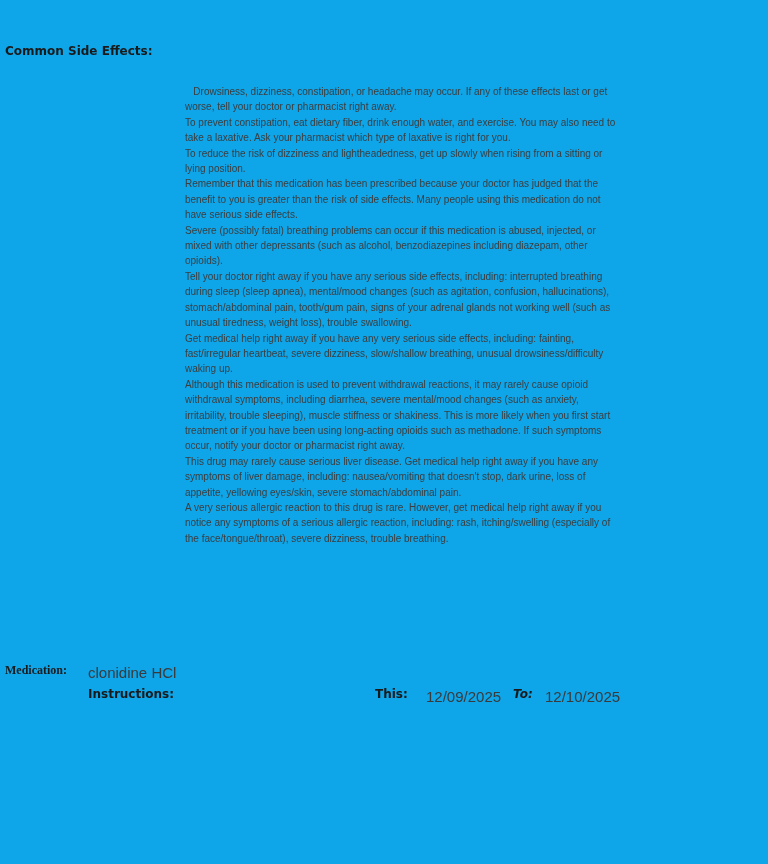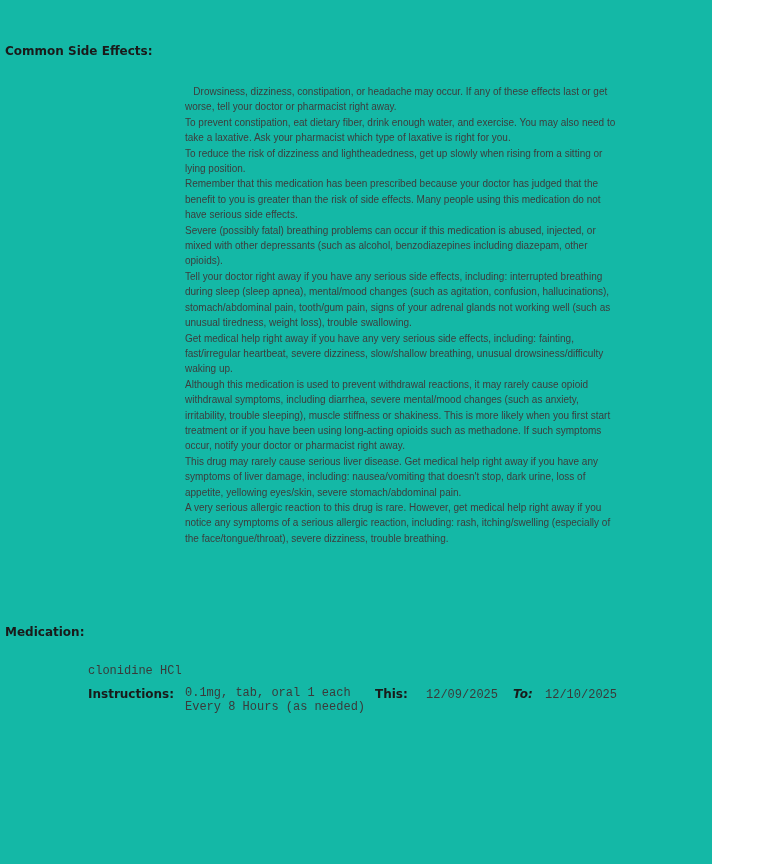--- a/index.html
+++ b/index.html
@@ -2,37 +2,37 @@
 <html><head>
 <meta charset="utf-8">
 <style>
   html, body {
     margin: 0;
     padding: 0;
     background: #ffffff;
   }
   .page {
     position: relative;
-    width: 712px;
+    width: 768px;
     height: 864px;
-    background: #14b8a6;
+    background: #0ea5e9;
     overflow: hidden;
   }
   .field-label {
     position: absolute;
     font-family: "DejaVu Sans", sans-serif;
     font-weight: bold;
     font-size: 12px;
     color: #1a1a1a;
     white-space: nowrap;
   }
   .field-value {
     position: absolute;
-    font-family: Liberation Mono, monospace;
-    font-size: 12px;
+    font-family: Liberation Sans, sans-serif;
+    font-size: 15px;
     color: #3a3a3a;
   }
   .common-label {
     left: 5px;
     top: 44px;
   }
   .side-effects-text {
     position: absolute;
     left: 185px;
     top: 44px;
@@ -40,21 +40,22 @@
     font-family: "Liberation Sans", sans-serif;
     font-size: 10px;
     line-height: 15.4px;
     color: #3d3d3d;
     white-space: pre-wrap;
     word-wrap: break-word;
     margin-top: 40px;
   }
   .med-label {
     left: 5px;
-    top: 625px;
+    top: 663px;
+    font-family: Liberation Serif, serif;
   }
   .med-value {
     left: 88px;
     top: 664px;
     white-space: nowrap;
   }
   .instr-label {
     left: 88px;
     top: 687px;
     text-align: center;
@@ -103,21 +104,20 @@
 Although this medication is used to prevent withdrawal reactions, it may rarely cause opioid withdrawal symptoms, including diarrhea, severe mental/mood changes (such as anxiety, irritability, trouble sleeping), muscle stiffness or shakiness. This is more likely when you first start treatment or if you have been using long-acting opioids such as methadone. If such symptoms occur, notify your doctor or pharmacist right away.
 This drug may rarely cause serious liver disease. Get medical help right away if you have any symptoms of liver damage, including: nausea/vomiting that doesn't stop, dark urine, loss of appetite, yellowing eyes/skin, severe stomach/abdominal pain.
 A very serious allergic reaction to this drug is rare. However, get medical help right away if you notice any symptoms of a serious allergic reaction, including: rash, itching/swelling (especially of the face/tongue/throat), severe dizziness, trouble breathing.</div>
 
   <div class="field-label med-label">Medication:</div>
 
   <div class="field-value med-value">clonidine HCl</div>
 
   <div class="field-label instr-label">Instructions:</div>
 
-  <div class="field-value instr-value">0.1mg, tab, oral 1 each Every 8 Hours (as needed)</div>
 
   <div class="field-label from-label">This:</div>
 
   <div class="field-value from-value">12/09/2025</div>
 
   <div class="field-label to-label">To:</div>
 
   <div class="field-value to-value">12/10/2025</div>
 
 </div>

